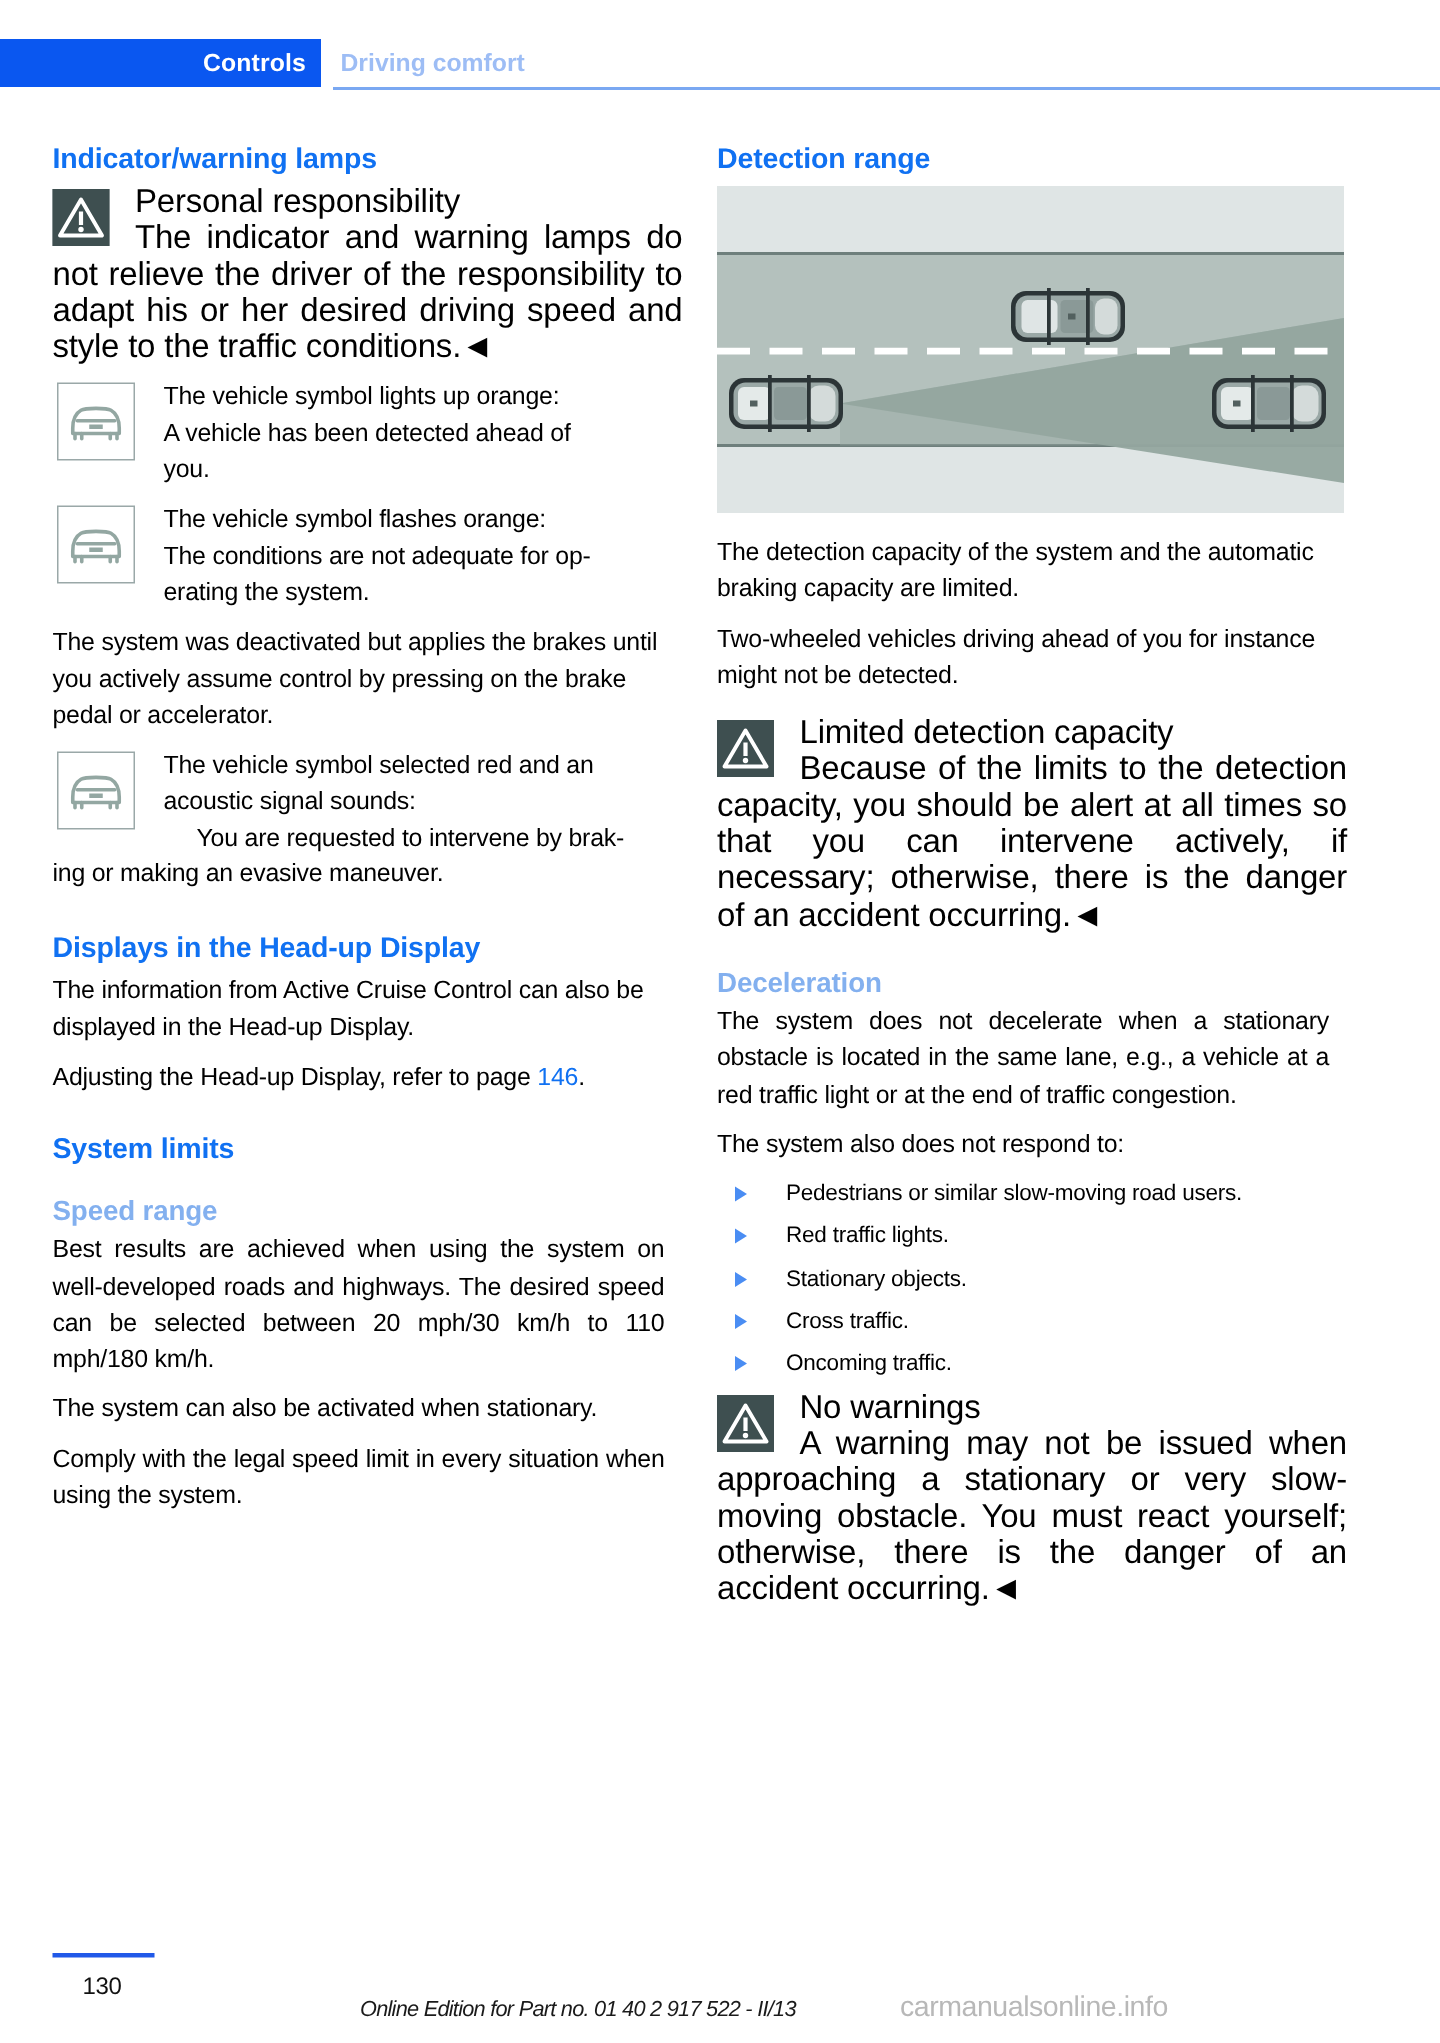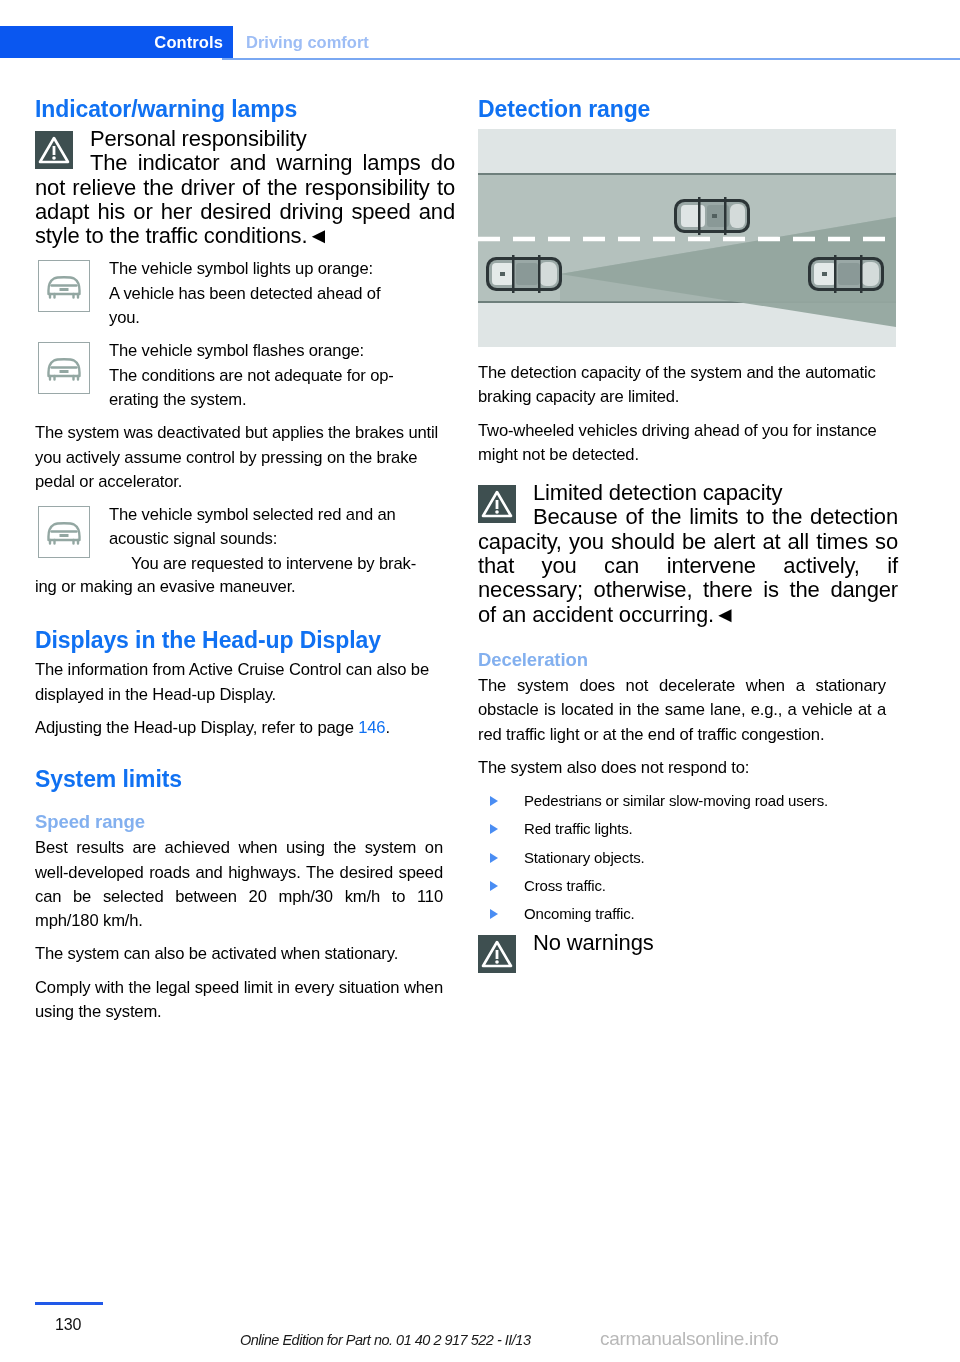--- a/index.html
+++ b/index.html
@@ -37,21 +37,21 @@
     background: #0a57f0;
     color: #ffffff;
     font-weight: bold;
     font-size: 16.5px;
     height: 32px;
     display: flex;
     align-items: center;
     justify-content: flex-end;
     padding-right: 10px;
     box-sizing: border-box;
-    width: 233px;
+    width: 214px;
     letter-spacing: 0.1px;
   }
   .section-tab {
     color: #9dbdf5;
     font-weight: bold;
     font-size: 16.5px;
     height: 32px;
     display: flex;
     align-items: center;
     padding-left: 13px;
@@ -75,21 +75,21 @@
   .col {
     position: absolute;
     top: 0;
     width: 420px;
   }
   .col-left { left: 35px; }
   .col-right { left: 478px; }
 
   h1.major {
     color: #1071f2;
-    font-size: 23px;
+    font-size: 19px;
     font-weight: bold;
     margin: 0 0 4px 0;
     letter-spacing: -0.1px;
   }
   h2.minor {
     color: #83b0ef;
     font-size: 18.5px;
     font-weight: bold;
     margin: 0 0 3px 0;
     letter-spacing: -0.1px;
@@ -430,20 +430,21 @@
       <span class="warn-icon">
         <svg width="38" height="38" viewBox="0 0 38 38">
           <rect x="0" y="0" width="38" height="38" fill="#3e4f50"></rect>
           <path d="M19 7 L33 31 L5 31 Z" fill="none" stroke="#ffffff" stroke-width="2.6" stroke-linejoin="round"></path>
           <rect x="17.6" y="15" width="2.8" height="9" fill="#ffffff"></rect>
           <circle cx="19" cy="27" r="1.8" fill="#ffffff"></circle>
         </svg>
       </span>
       <p class="warn-text">
         <span class="warn-first-line">No warnings</span>
+        <span class="warn-body">A warning may not be issued when approaching a stationary or very slow-moving obstacle. You must react yourself; otherwise, there is the danger of an accident occurring.◄</span>
       </p>
     </div>
 
   </div>
 </div>
 
 <div class="footer-rule"></div>
 <div class="page-number">130</div>
 <div class="edition">Online Edition for Part no. 01 40 2 917 522 - II/13</div>
 <div class="watermark">carmanualsonline.info</div>

